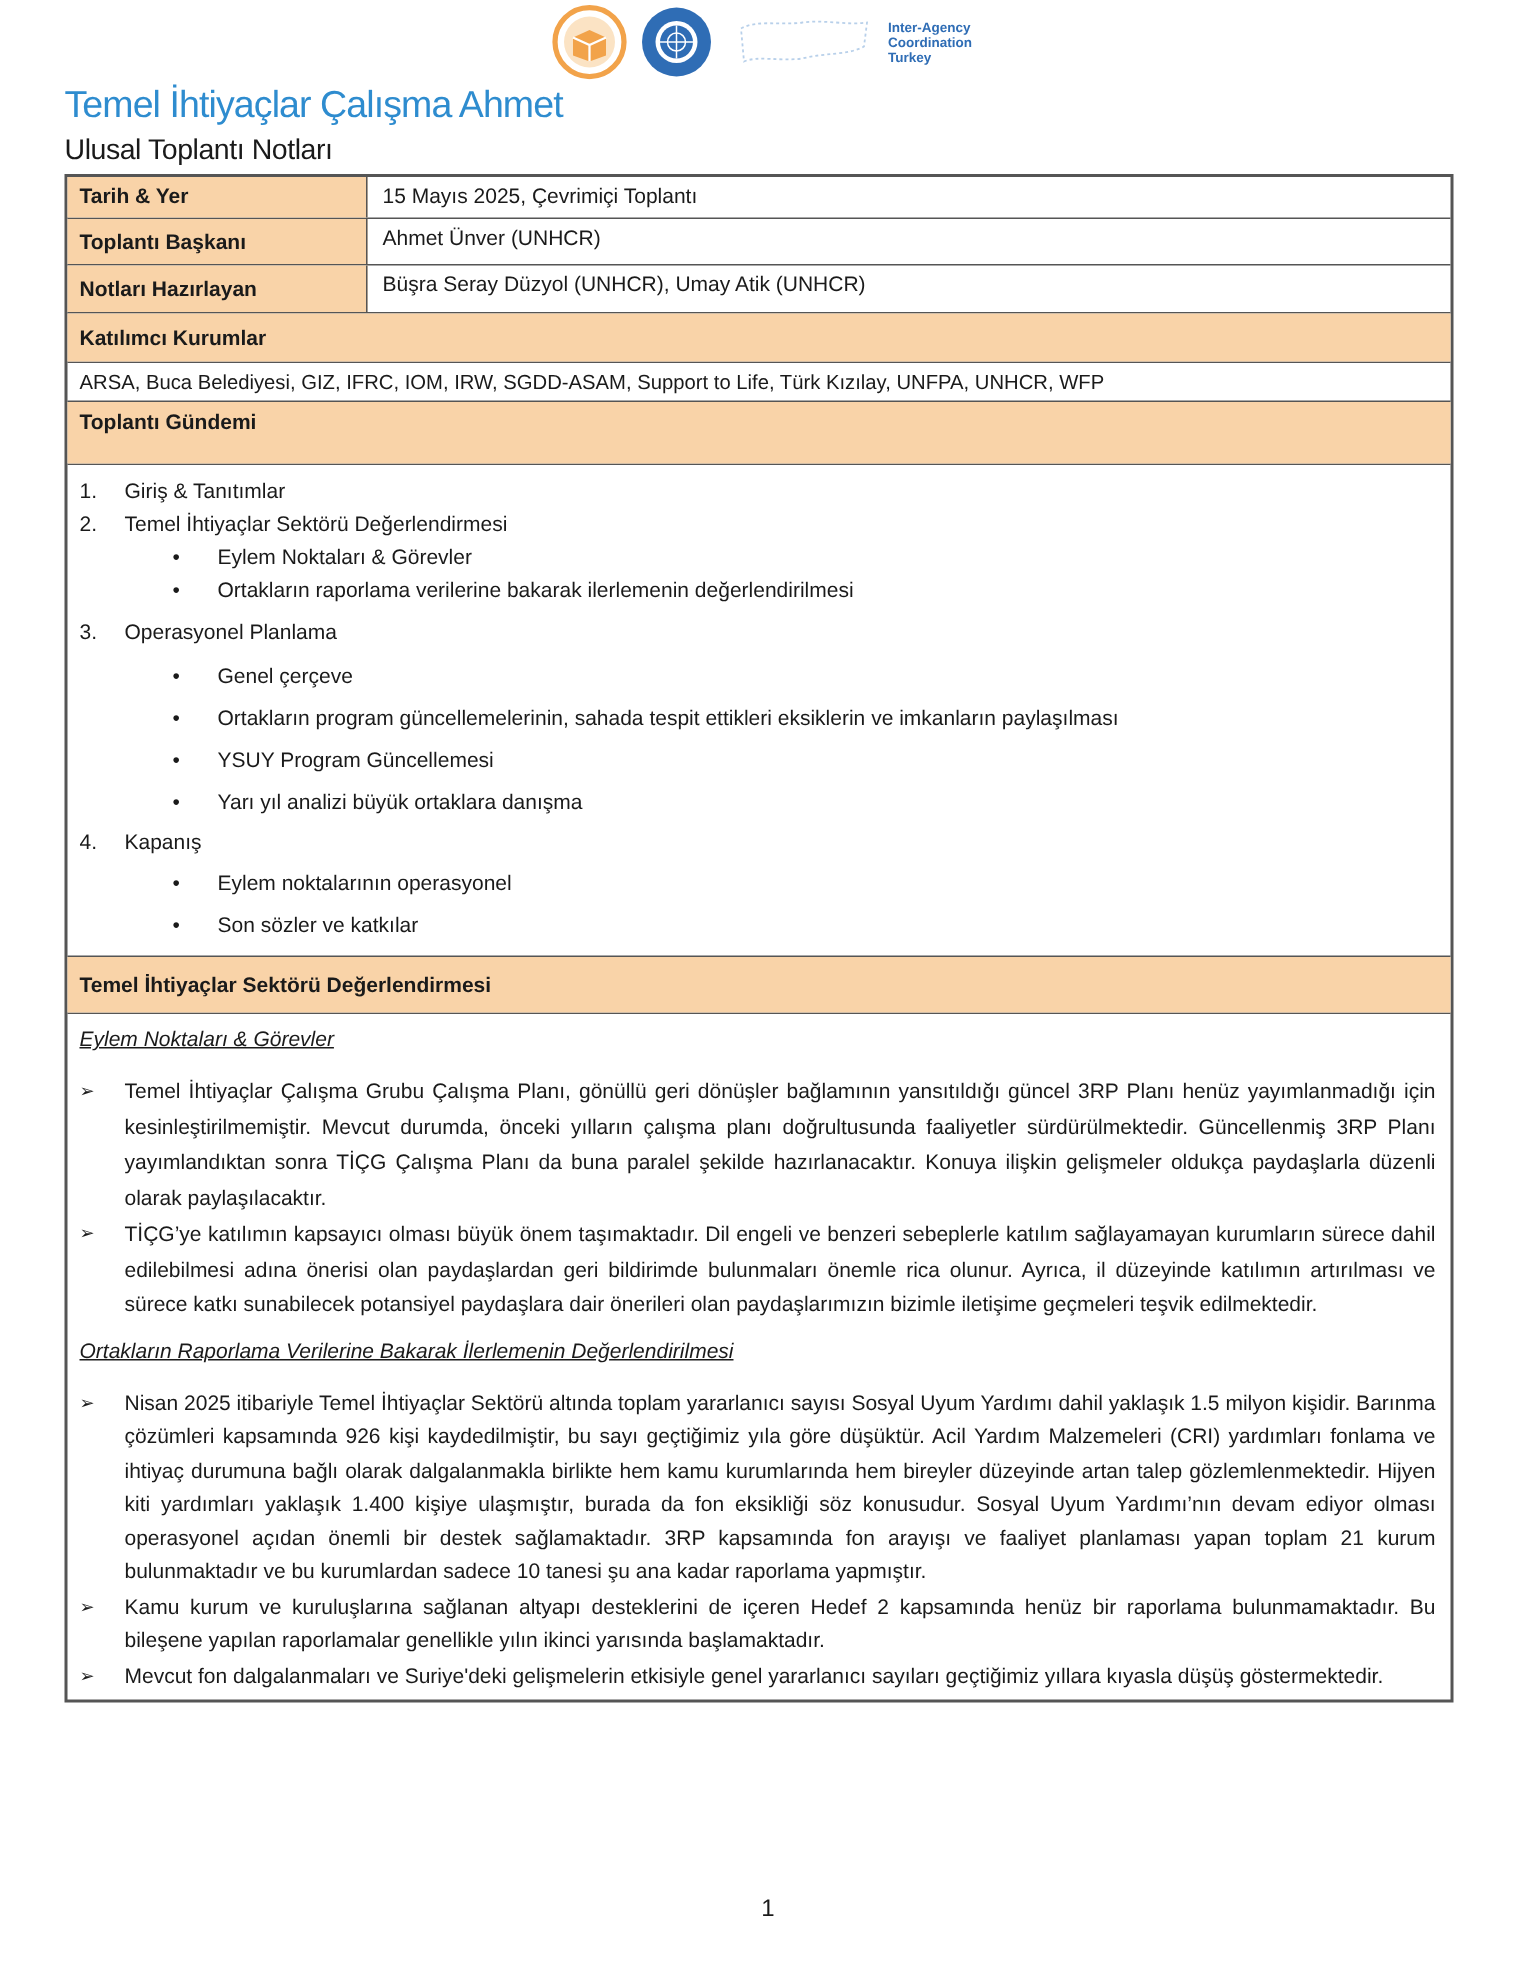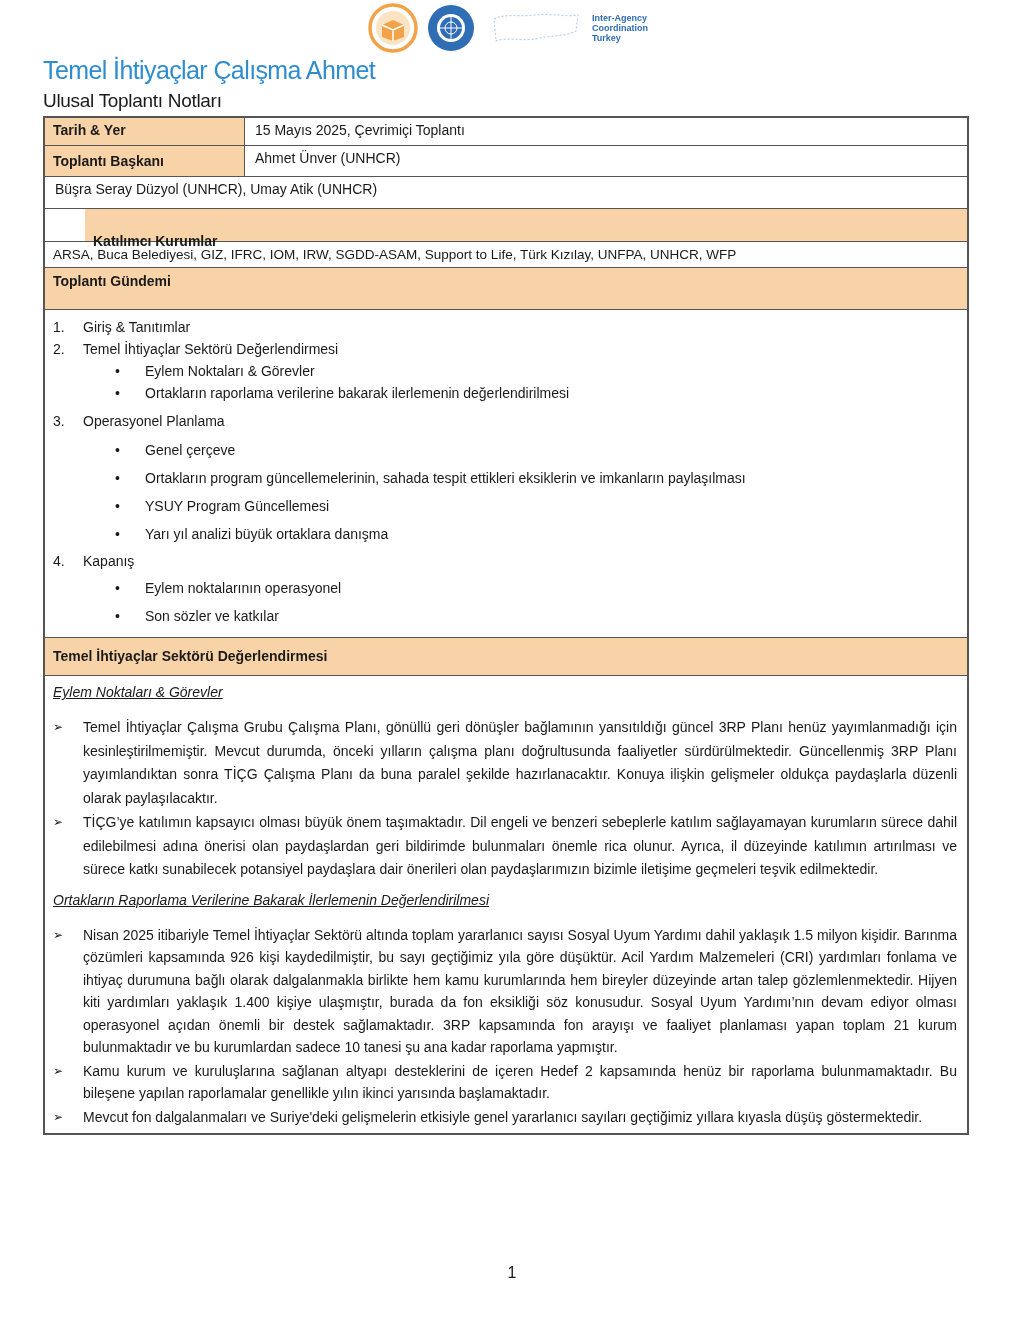--- a/index.html
+++ b/index.html
@@ -68,24 +68,25 @@
 <div class="sheet">
   <div class="row" style="height:28px;">
     <div class="label">Tarih &amp; Yer</div>
     <div class="value">15 Mayıs 2025, Çevrimiçi Toplantı</div>
   </div>
   <div class="row" style="height:31px;justify-content:flex-end;">
     <div class="label" style="padding-top:7px;">Toplantı Başkanı</div>
     <div class="value">Ahmet Ünver (UNHCR)</div>
   </div>
   <div class="row" style="height:32px;">
+    <div class="label" style="padding-top:7px;">Notları Hazırlayan</div>
     <div class="value">Büşra Seray Düzyol (UNHCR), Umay Atik (UNHCR)</div>
   </div>
   <div class="row" style="height:33px;">
-    <div class="full-header" style="padding-top:24px;margin-left:40px;">Katılımcı Kurumlar</div>
+    <div class="full-header" style="padding-top:8px;">Katılımcı Kurumlar</div>
   </div>
   <div class="row" style="height:26px;align-items:center;">
     <div class="full-value">ARSA, Buca Belediyesi, GIZ, IFRC, IOM, IRW, SGDD-ASAM, Support to Life, Türk Kızılay, UNFPA, UNHCR, WFP</div>
   </div>
   <div class="row" style="height:42px;">
     <div class="full-header">Toplantı Gündemi</div>
   </div>
   <div class="row" style="height:328px;">
     <div class="agenda">
       <div class="agenda-item">

